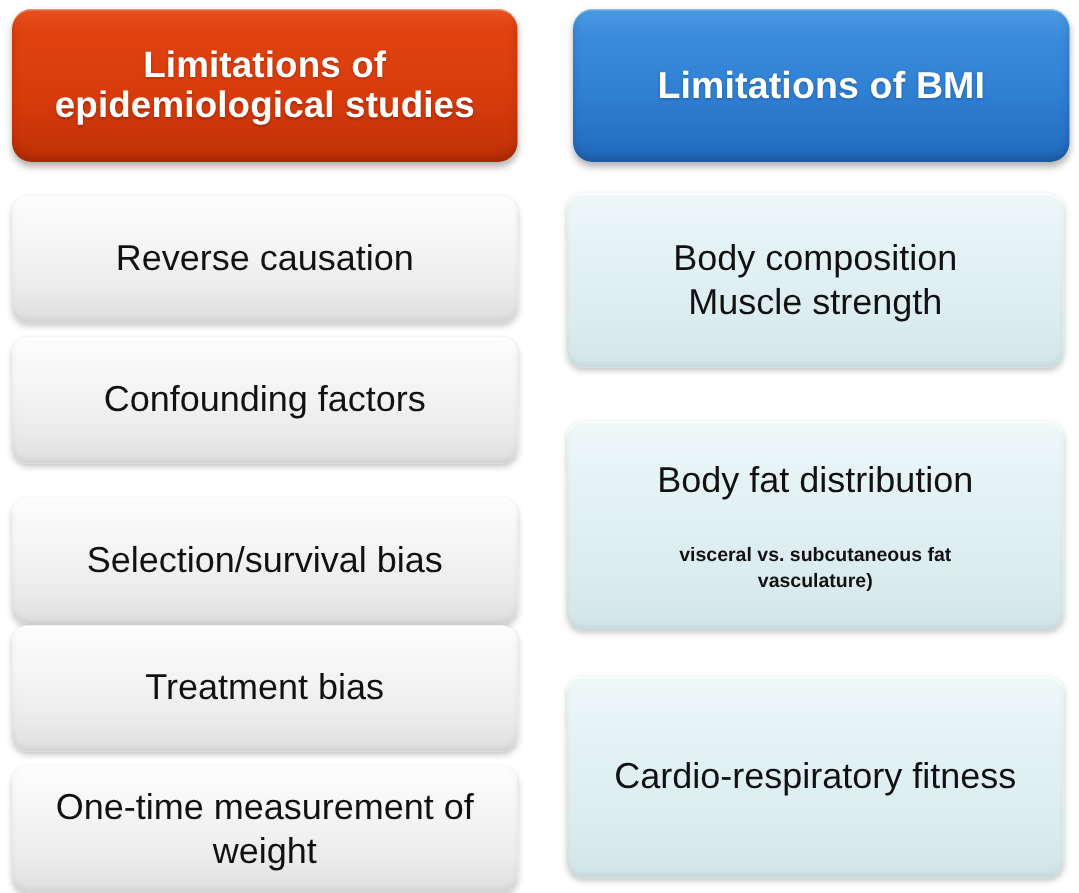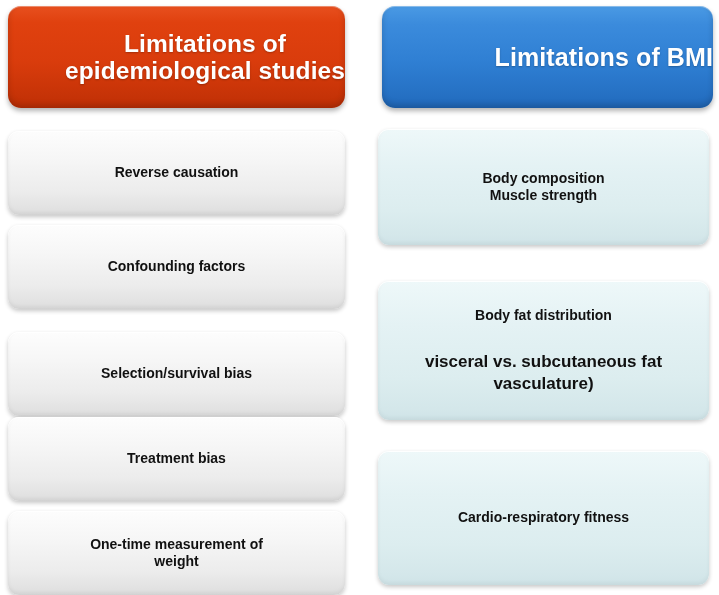--- a/index.html
+++ b/index.html
@@ -28,21 +28,21 @@
   }
   .column.left  { width: 362px; }
   .column.right { width: 357px; }
 
   
   .header-card {
     position: absolute;
     border-radius: 13px;
     display: flex;
     align-items: center;
-    justify-content: flex-end;
+    justify-content: center;
     text-align: center;
     color: #ffffff;
     font-weight: bold;
     line-height: 1.12;
     letter-spacing: 0.1px;
     box-shadow: 0 3px 5px rgba(0,0,0,0.30),
                 inset 0 1px 0 rgba(255,255,255,0.35),
                 inset 0 -3px 6px rgba(0,0,0,0.18);
     text-shadow: 0 1px 2px rgba(0,0,0,0.25);
   }
@@ -101,30 +101,30 @@
         #e4f2f4 32%,
         #dcedef 70%,
         #d4e7ea 92%,
         #cfe3e7 100%);
     box-shadow: 0 2px 4px rgba(0,0,0,0.22),
                 inset 0 1px 0 rgba(255,255,255,0.9),
                 inset 0 -2px 4px rgba(0,0,0,0.05);
   }
 
   .card .title {
-    font-weight: bold;
-    font-size: 14px;
+    font-weight: normal;
+    font-size: 24px;
     line-height: 1.22;
     display: block;
   }
   .card .title .line { display: block; }
 
   .card .sub {
     font-weight: bold;
-    font-size: 17px;
+    font-size: 13px;
     line-height: 1.26;
     margin-top: 11px;
     display: block;
   }
   .card .sub .line { display: block; }
 
   
   .l0 { left: 8px; top: 131px; width: 337px; height: 84px; }
   .l1 { left: 8px; top: 225px; width: 337px; height: 84px; }
   .l2 { left: 8px; top: 332px; width: 337px; height: 84px; }

